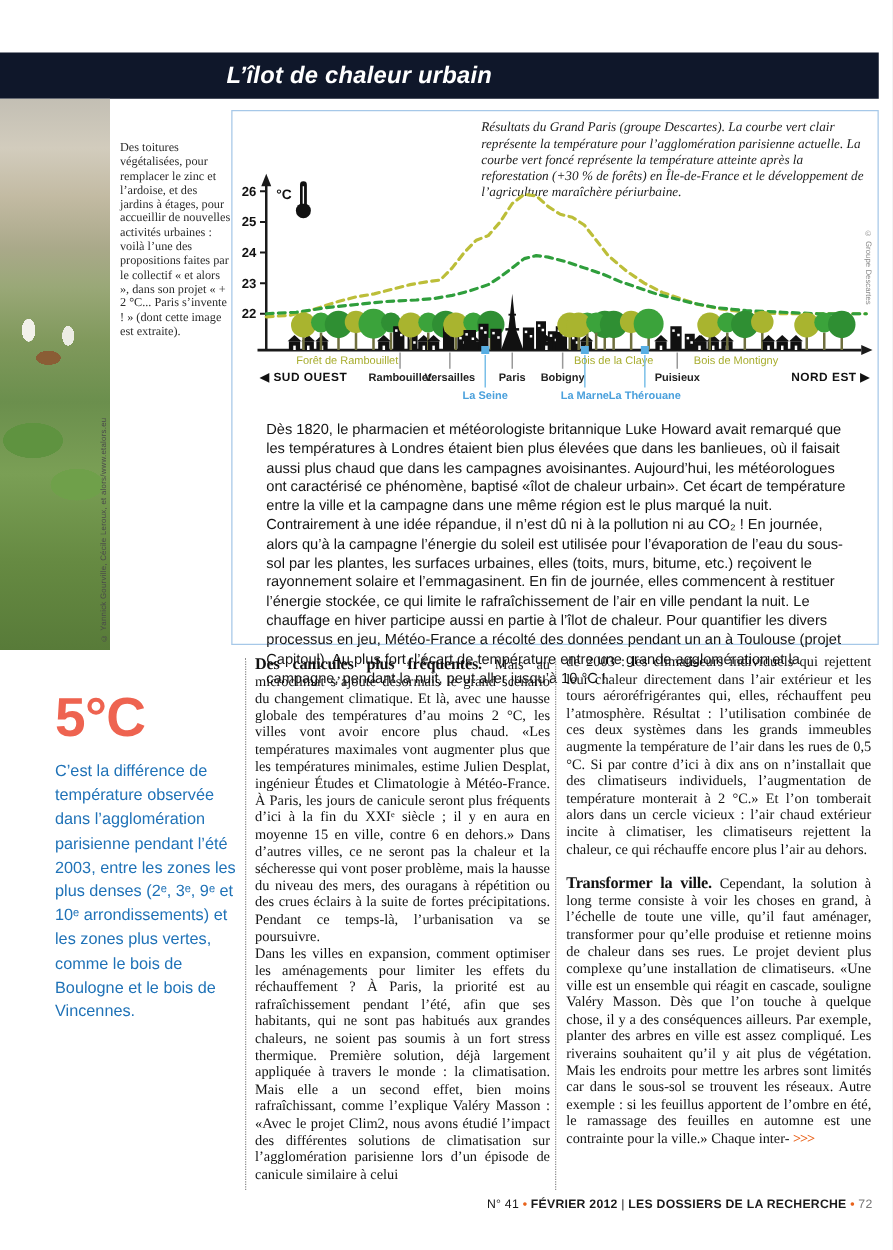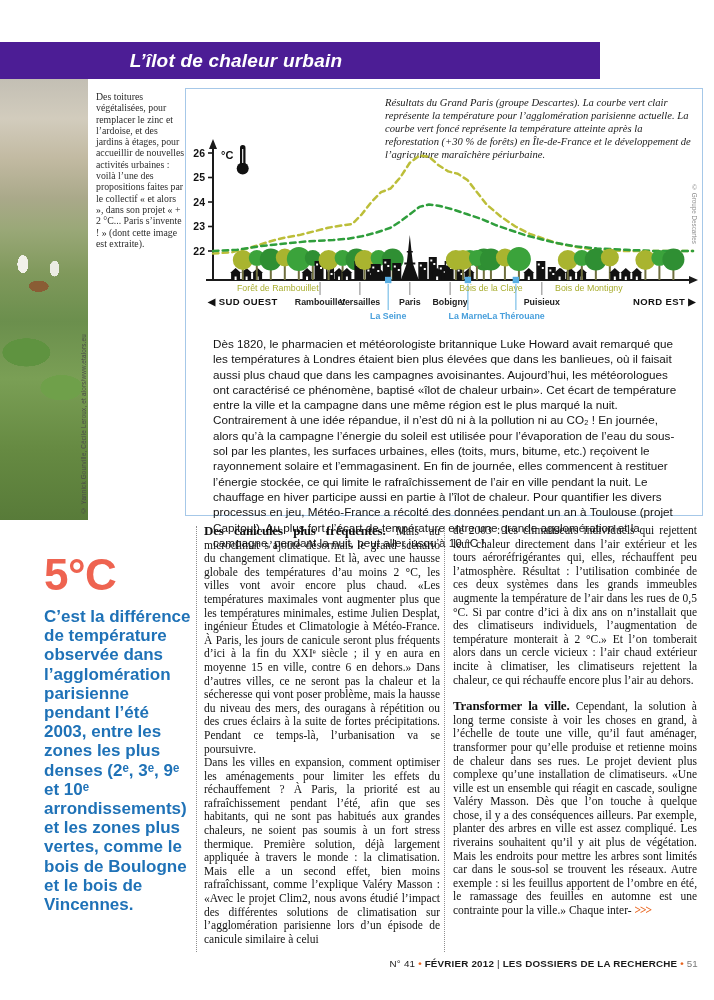--- a/index.html
+++ b/index.html
@@ -1,34 +1,34 @@
 <!DOCTYPE html>
 <html lang="fr"><head>
 <meta charset="utf-8">
 <style>
   html,body{margin:0;padding:0;background:#e9e9e9;}
   .page{position:relative;width:714px;height:1000px;background:#ffffff;overflow:hidden;
         font-family:"Liberation Sans",sans-serif;color:#111;}
   
-  .topbar{position:absolute;left:0;top:42px;width:600px;height:37px;background:#4c1d95;}
+  .topbar{position:absolute;left:0;top:42px;width:703px;height:37px;background:#0f172a;}
   .topbar-title{font-style:italic;font-weight:bold;font-size:19px;color:#ffffff;
         line-height:37px;text-align:center;padding-right:128px;letter-spacing:.2px;}
   
   .photo{position:absolute;left:0;top:79px;width:88px;height:441px;
     background:
       radial-gradient(ellipse 9px 15px at 26% 42%, #f2f1ea 0 60%, rgba(0,0,0,0) 61%),
       radial-gradient(ellipse 8px 13px at 62% 43%, #ecece4 0 60%, rgba(0,0,0,0) 61%),
       radial-gradient(ellipse 14px 8px at 44% 47%, #8a5d35 0 70%, rgba(0,0,0,0) 71%),
       radial-gradient(ellipse 34px 20px at 30% 62%, #5f9340 0 70%, rgba(0,0,0,0) 71%),
       radial-gradient(ellipse 30px 18px at 70% 70%, #6fa04a 0 70%, rgba(0,0,0,0) 71%),
       linear-gradient(180deg,#c3bfb4 0%,#d2ccbd 9%,#c2baa2 18%,#aaa98a 27%,#9aa878 34%,
                       #80995c 44%,#6b8f4d 55%,#7a9f55 68%,#668a42 84%,#587b39 100%);}
   .credit-vert{position:absolute;right:1px;bottom:6px;writing-mode:vertical-rl;
         transform:rotate(180deg);font-size:6.3px;color:#4a4a4a;letter-spacing:.2px;}
-  .photo-caption{position:absolute;left:96px;top:91px;width:89px;
+  .photo-caption{position:absolute;left:96px;top:113px;width:89px;
         font-family:"Liberation Serif",serif;font-size:9.8px;line-height:11.3px;color:#2b2b2b;}
   
   .infobox{position:absolute;left:185px;top:88px;width:518px;height:428px;box-sizing:border-box;
         border:1.5px solid #a6c8e8;background:#fff;}
   .chart-caption{position:absolute;left:199px;right:8px;top:7px;margin:0;
         font-family:"Liberation Serif",serif;font-style:italic;font-size:10.6px;
         line-height:13.1px;color:#1b1b1b;}
   .chart-svg{position:absolute;left:2px;top:44px;}
   .chart-credit{position:absolute;right:4px;top:95px;writing-mode:vertical-rl;
         font-size:6.3px;color:#8a8a8a;}
@@ -39,21 +39,21 @@
   
   .tick{font:bold 10.5px "Liberation Sans",sans-serif;fill:#111;}
   .clabel{font:bold 11px "Liberation Sans",sans-serif;fill:#111;}
   .loc-city{font:bold 8.8px "Liberation Sans",sans-serif;fill:#222;}
   .loc-forest{font:8.8px "Liberation Sans",sans-serif;fill:#a8ad2e;}
   .loc-river{font:bold 8.8px "Liberation Sans",sans-serif;fill:#4aa0dc;}
   .loc-dir{font:bold 9.5px "Liberation Sans",sans-serif;fill:#111;letter-spacing:.4px;}
   
   .pullquote{position:absolute;left:44px;top:553px;width:147px;}
   .pq-number{font-size:44px;font-weight:bold;color:#ee6350;line-height:1;letter-spacing:-.5px;}
-  .pq-text{margin-top:10px;color:#1f72b7;font-weight:bold;font-size:17px;line-height:19.2px;}
+  .pq-text{margin-top:10px;color:#1f72b7;font-weight:normal;font-size:13px;line-height:19.2px;}
   .rule{position:absolute;top:526px;height:426px;border-left:1px dotted #8d8d8d;width:0;}
   .rule1{left:196px;} .rule2{left:444px;}
   .col{position:absolute;top:524px;font-family:"Liberation Serif",serif;
         font-size:11.5px;line-height:13.6px;color:#121212;text-align:justify;}
   .col1{left:204px;width:236px;} .col2{left:453px;width:244px;}
   .col p{margin:0;}
   .col2 p:nth-child(2){margin-top:12px;}
   .seg-b{font-weight:bold;font-size:13px;letter-spacing:-.2px;margin-top:28px;}
   .seg-i{}
   .seg-arrow{color:#e8631c;font-weight:bold;letter-spacing:-1px;}
@@ -291,15 +291,15 @@
 
   <div class="col col1">
     <p><span class="seg-b">Des canicules plus fréquentes. </span><span>Mais au microclimat s’ajoute désormais le grand scénario du changement climatique. Et là, avec une hausse globale des températures d’au moins 2 °C, les villes vont avoir encore plus chaud. </span><span class="seg-i">«Les températures maximales vont augmenter plus que les températures minimales, </span><span>estime Julien Desplat, ingénieur Études et Climatologie à Météo-France. </span><span class="seg-i">À Paris, les jours de canicule seront plus fréquents d’ici à la fin du XXIᵉ siècle ; il y en aura en moyenne 15 en ville, contre 6 en dehors.» </span><span>Dans d’autres villes, ce ne seront pas la chaleur et la sécheresse qui vont poser problème, mais la hausse du niveau des mers, des ouragans à répétition ou des crues éclairs à la suite de fortes précipitations. Pendant ce temps-là, l’urbanisation va se poursuivre.</span></p>
     <p><span>Dans les villes en expansion, comment optimiser les aménagements pour limiter les effets du réchauffement ? À Paris, la priorité est au rafraîchissement pendant l’été, afin que ses habitants, qui ne sont pas habitués aux grandes chaleurs, ne soient pas soumis à un fort stress thermique. Première solution, déjà largement appliquée à travers le monde : la climatisation. Mais elle a un second effet, bien moins rafraîchissant, comme l’explique Valéry Masson : </span><span class="seg-i">«Avec le projet Clim2, nous avons étudié l’impact des différentes solutions de climatisation sur l’agglomération parisienne lors d’un épisode de canicule similaire à celui</span></p>
   </div>
   <div class="col col2">
     <p><span class="seg-i">de 2003 : les climatiseurs individuels qui rejettent leur chaleur directement dans l’air extérieur et les tours aéroréfrigérantes qui, elles, réchauffent peu l’atmosphère. Résultat : l’utilisation combinée de ces deux systèmes dans les grands immeubles augmente la température de l’air dans les rues de 0,5 °C. Si par contre d’ici à dix ans on n’installait que des climatiseurs individuels, l’augmentation de température monterait à 2 °C.» </span><span>Et l’on tomberait alors dans un cercle vicieux : l’air chaud extérieur incite à climatiser, les climatiseurs rejettent la chaleur, ce qui réchauffe encore plus l’air au dehors.</span></p>
     <p><span class="seg-b">Transformer la ville. </span><span>Cependant, la solution à long terme consiste à voir les choses en grand, à l’échelle de toute une ville, qu’il faut aménager, transformer pour qu’elle produise et retienne moins de chaleur dans ses rues. Le projet devient plus complexe qu’une installation de climatiseurs. </span><span class="seg-i">«Une ville est un ensemble qui réagit en cascade, </span><span>souligne Valéry Masson. </span><span class="seg-i">Dès que l’on touche à quelque chose, il y a des conséquences ailleurs. Par exemple, planter des arbres en ville est assez compliqué. Les riverains souhaitent qu’il y ait plus de végétation. Mais les endroits pour mettre les arbres sont limités car dans le sous-sol se trouvent les réseaux. Autre exemple : si les feuillus apportent de l’ombre en été, le ramassage des feuilles en automne est une contrainte pour la ville.» </span><span>Chaque inter- </span><span class="seg-arrow">&gt;&gt;&gt;</span></p>
   </div>
 
-  <div class="footer"><span>N° 41 </span><span class="seg-dot">• </span><span class="seg-b">FÉVRIER 2012</span><span> | </span><span class="seg-b">LES DOSSIERS DE LA RECHERCHE</span><span class="seg-dot"> • </span><span class="seg-g">51</span></div>
+  <div class="footer"><span>N° 41 </span><span class="seg-dot">• </span><span class="seg-b">FÉVRIER 2012</span><span> | </span><span class="seg-b">LES DOSSIERS DE LA RECHERCHE</span><span class="seg-dot"> • </span><span class="seg-g">72</span></div>
 
 </div>
 
 </body></html>

